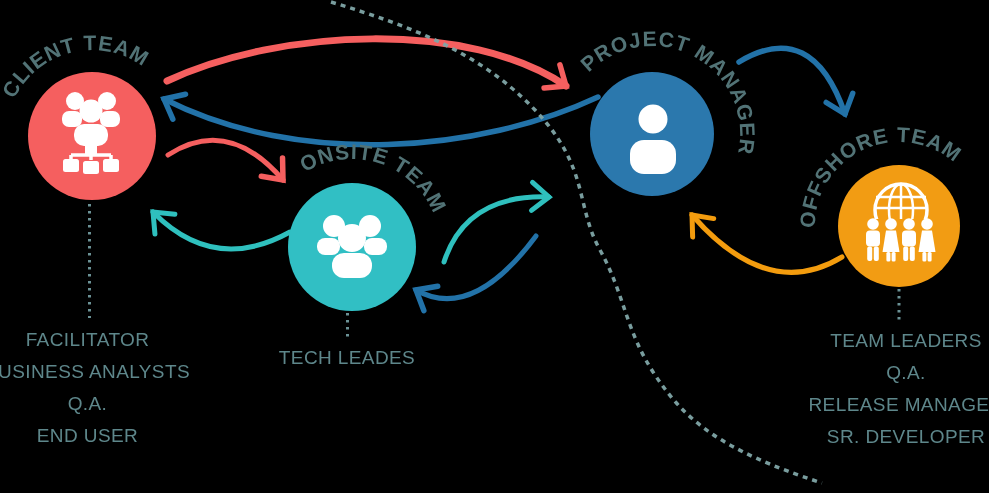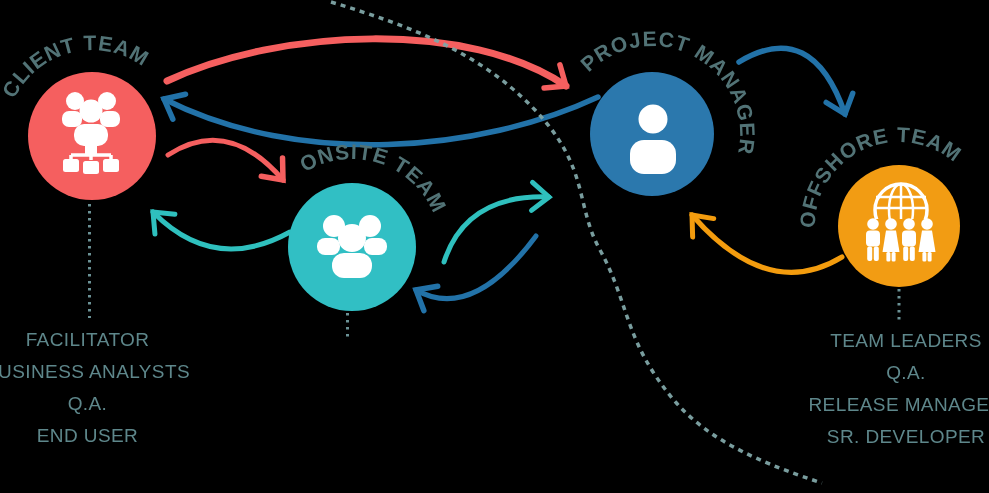--- a/index.html
+++ b/index.html
@@ -146,20 +146,23 @@
   </g>
 </svg>
 
 <div class="member-list" style="left:-39px;top:324px;width:253px;">
   <span>FACILITATOR</span>
   <span>BUSINESS ANALYSTS</span>
   <span>Q.A.</span>
   <span>END USER</span>
 </div>
 
+<div class="member-list" style="left:247px;top:342px;width:200px;">
+  <span>TECH LEADES</span>
+</div>
 
 <div class="member-list" style="left:808px;top:325px;width:196px;">
   <span>TEAM LEADERS</span>
   <span>Q.A.</span>
   <span>RELEASE MANAGER</span>
   <span>SR. DEVELOPER</span>
 </div>
 
 </div>
 

